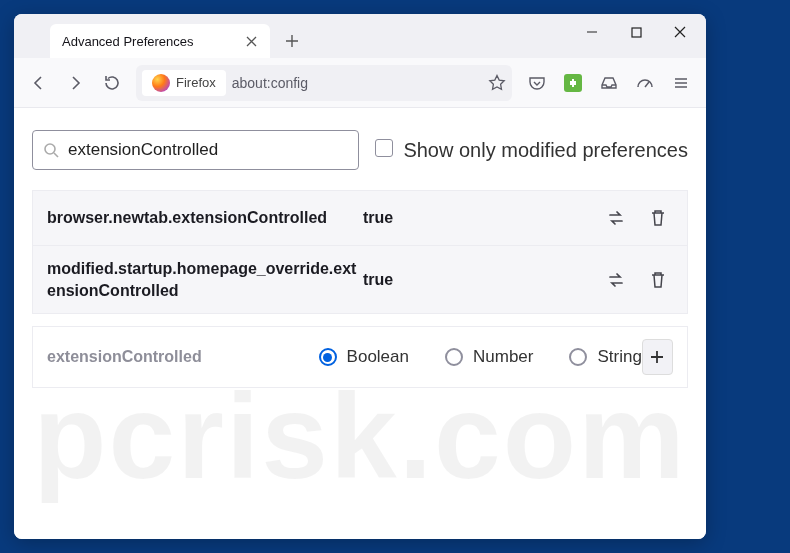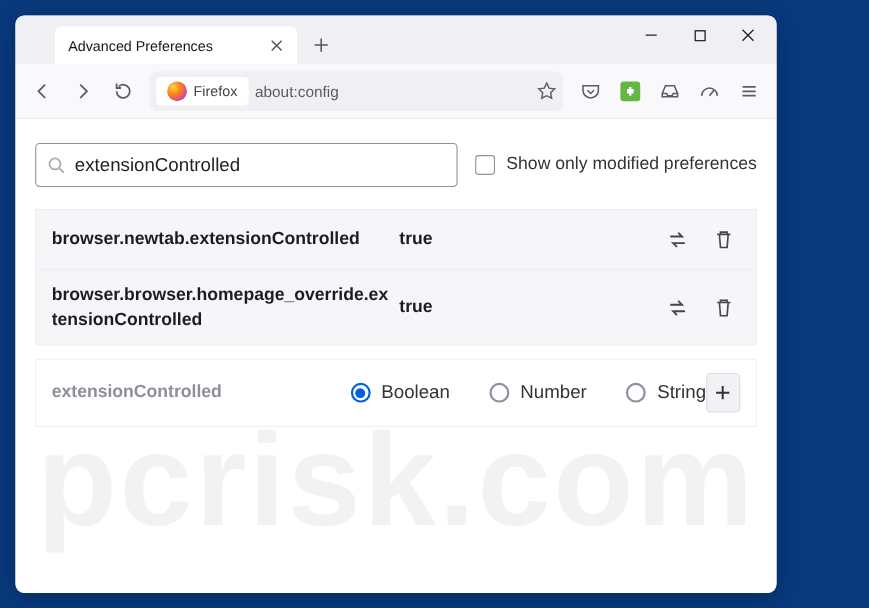--- a/index.html
+++ b/index.html
@@ -73,21 +73,21 @@
     
     .content { flex:1; background:#fff; padding: 22px 18px; }
     .searchrow{ display:flex; align-items:center; gap:16px; }
     .searchbox{
       flex:1; height:40px;
       border:1px solid #8f8f9d; border-radius:4px;
       display:flex;align-items:center; padding:0 10px;
       font-size:17px; color:#222;
     }
     .searchbox svg{margin-right:8px;opacity:.55}
-    .prefcheck{display:flex;align-items:flex-start;gap:10px;font-size:16px;color:#333;}
+    .prefcheck{display:flex;align-items:flex-start;gap:10px;font-size:20px;color:#333;}
     .prefcheck .cb{width:18px;height:18px;border:1.5px solid #8f8f9d;border-radius:3px;}
     .table{margin-top: 20px; border:1px solid #ececf1;}
     .row{
       display:flex;align-items:center;
       padding: 12px 14px;
       font-size:16px;
       border-bottom:1px solid #ececf1;
       background:#f6f6f9;
     }
     .row:last-child{border-bottom:none}
@@ -247,21 +247,21 @@
               </svg>
           </span>
           <span class="icon-btn">
             <svg width="16" height="18" viewBox="0 0 16 18">
                 <path d="M2 4h12M5 4V2h6v2M4 4l1 12h6l1-12" fill="none" stroke="currentColor" stroke-width="1.5"></path>
               </svg>
           </span>
         </div>
       </div>
       <div class="row">
-        <div class="pname">browser.browser.homepage_override.extensionControlled</div>
+        <div class="pname">modified.startup.homepage_override.extensionControlled</div>
         <div class="pval">true</div>
         <div class="row-actions">
           <span class="icon-btn">
             <svg width="20" height="18" viewBox="0 0 20 18">
                 <path d="M4 6h10l-3-3M16 12H6l3 3" fill="none" stroke="currentColor" stroke-width="1.7" stroke-linecap="round"></path>
               </svg>
           </span>
           <span class="icon-btn">
             <svg width="16" height="18" viewBox="0 0 16 18">
                 <path d="M2 4h12M5 4V2h6v2M4 4l1 12h6l1-12" fill="none" stroke="currentColor" stroke-width="1.5"></path>

